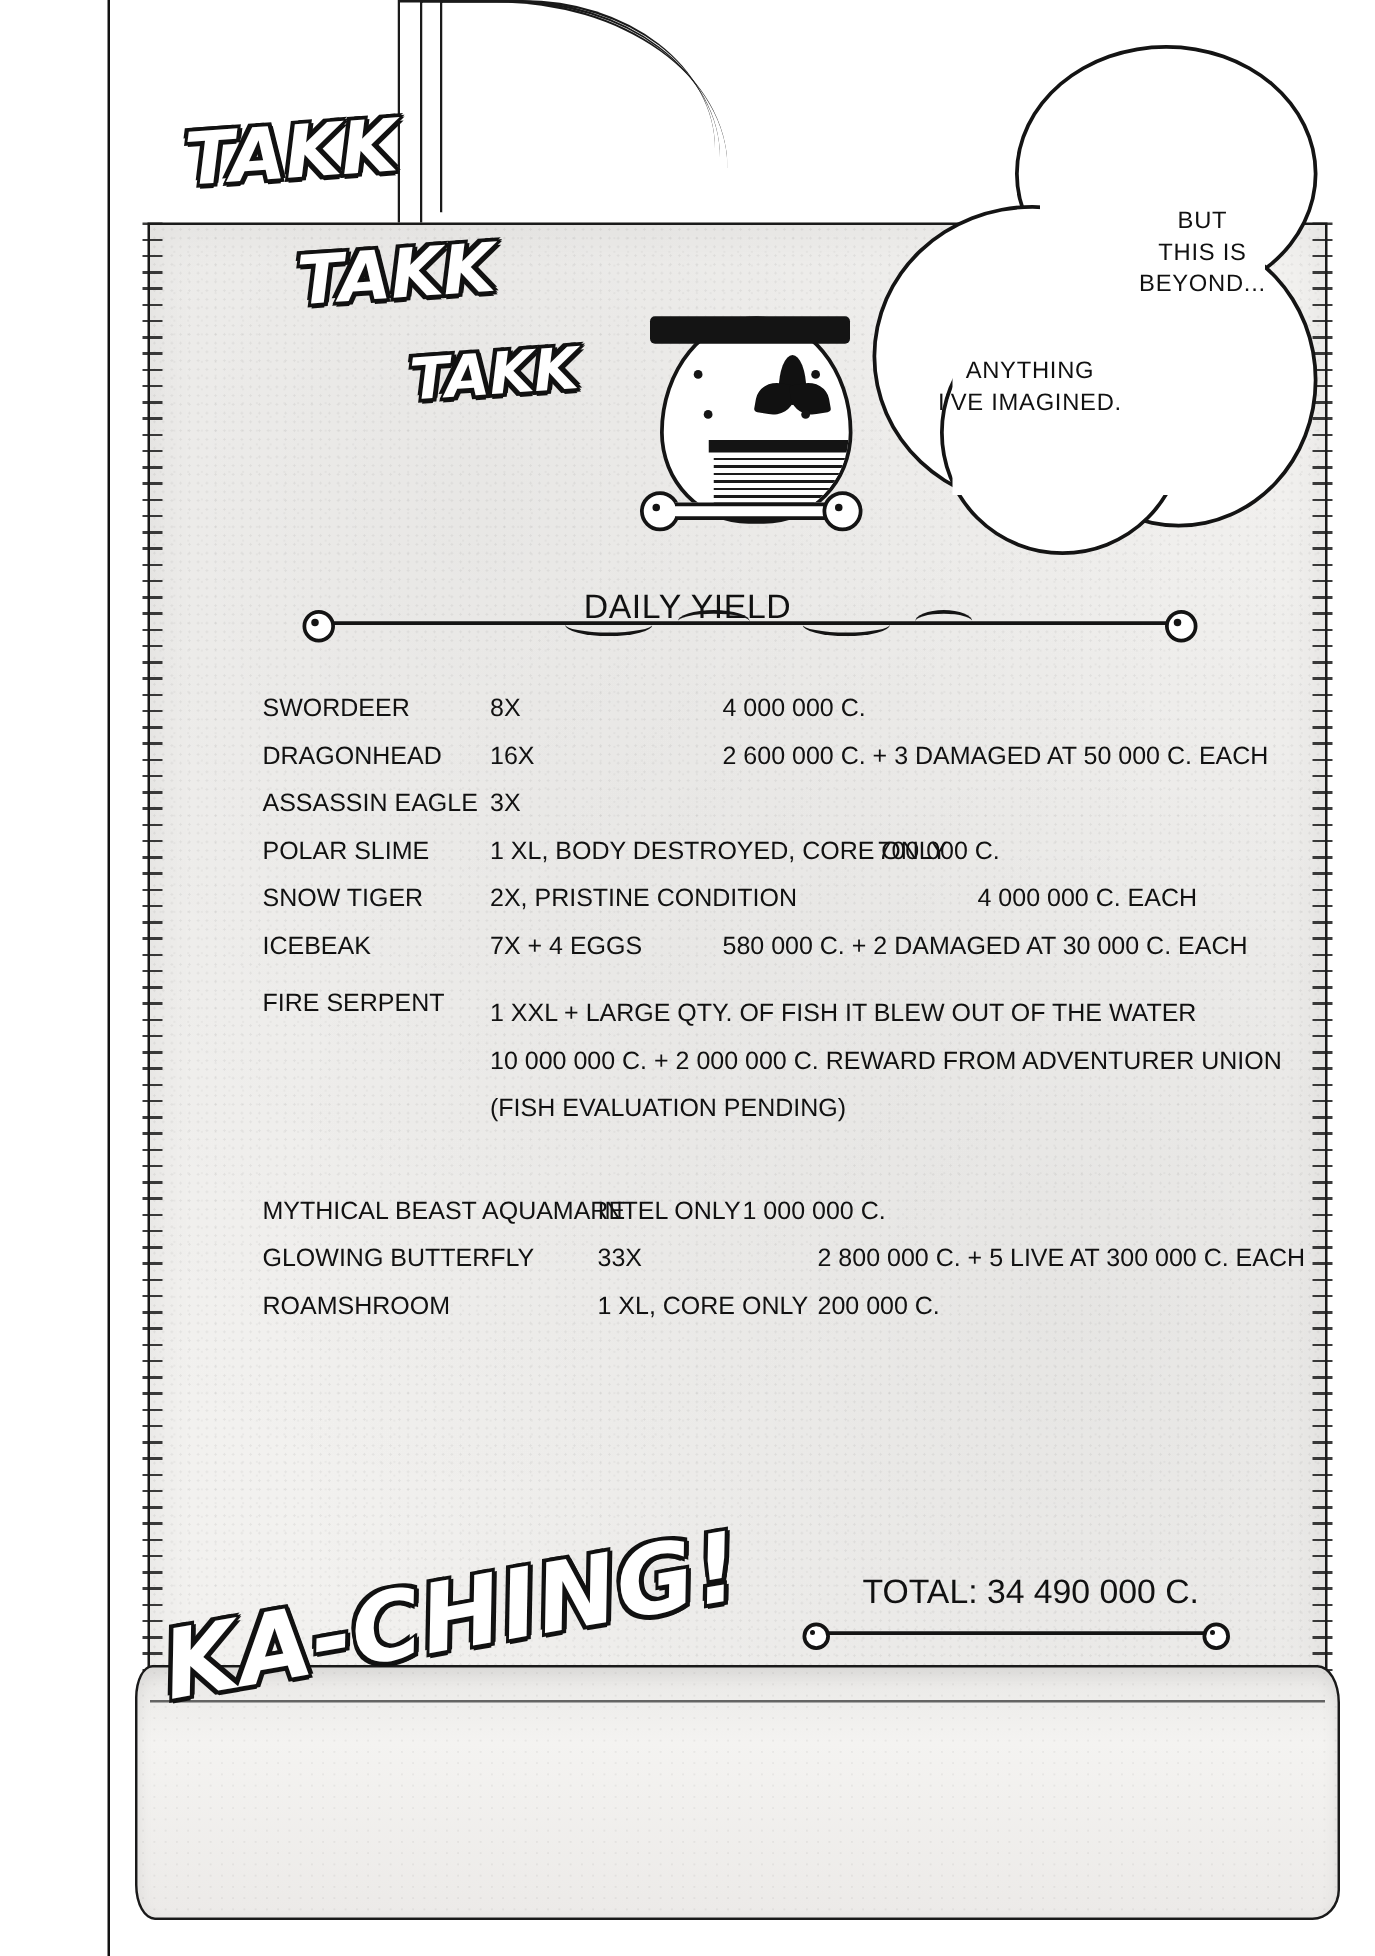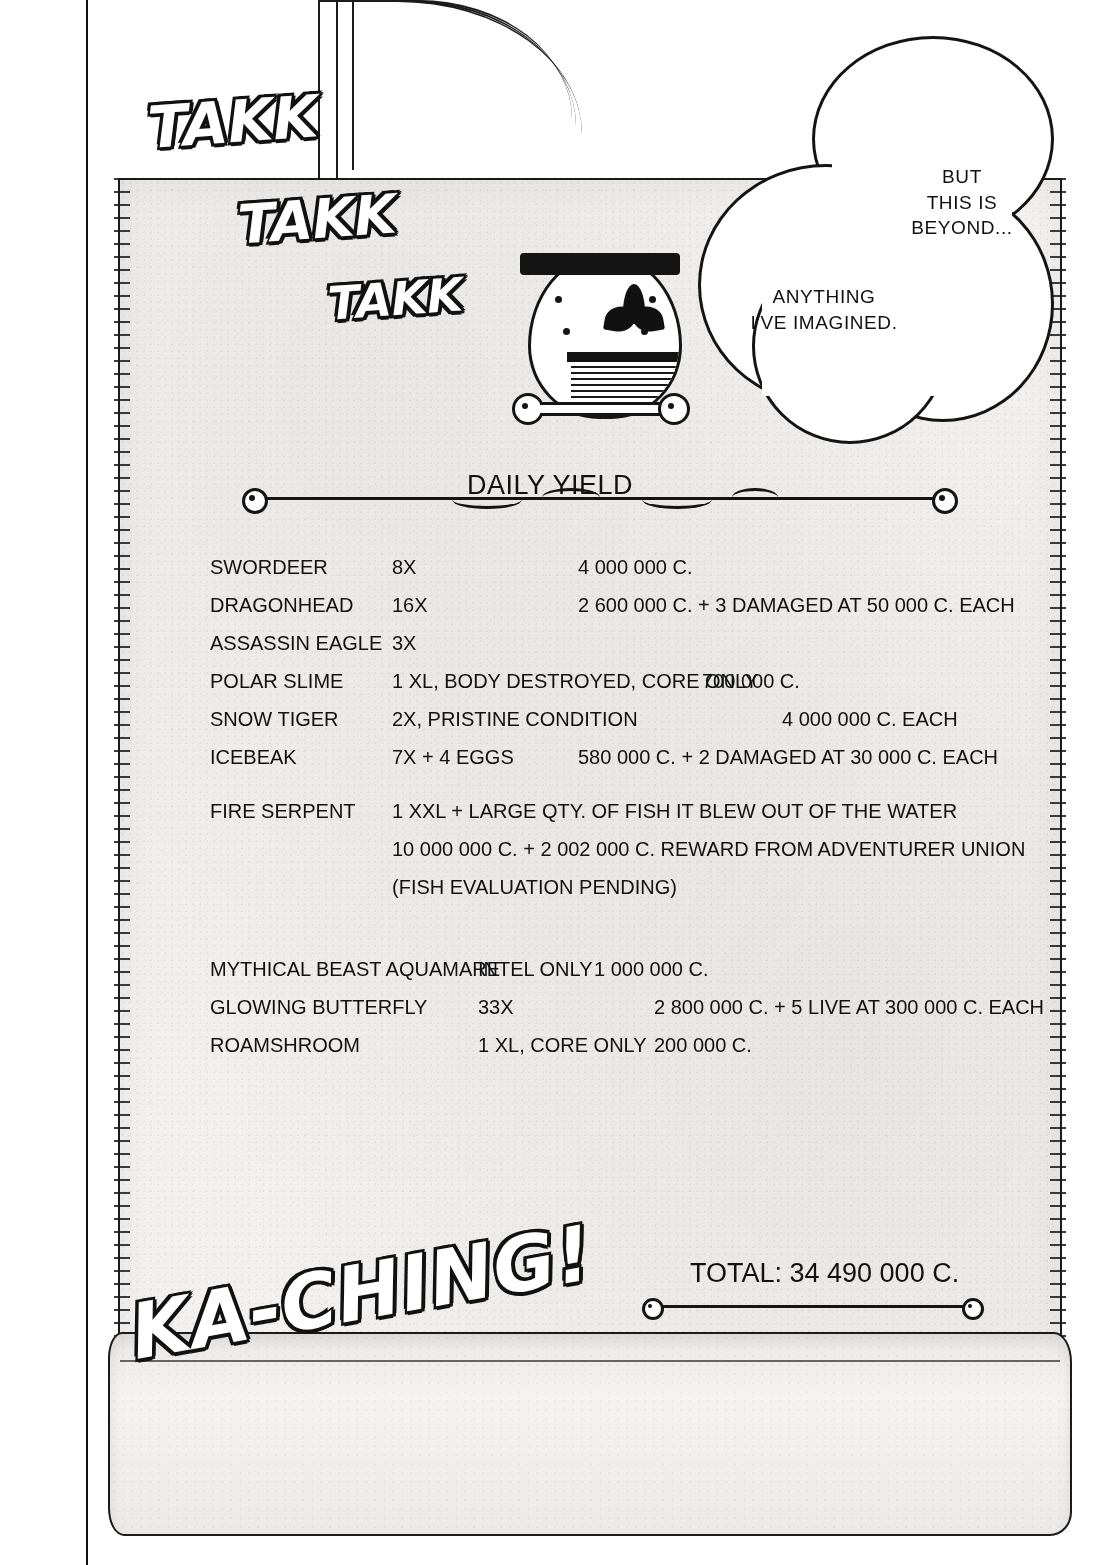--- a/index.html
+++ b/index.html
@@ -253,21 +253,21 @@
   .ledger {
     position: absolute;
     left: 210px;
     top: 556px;
     width: 830px;
     color: #111;
     font-size: 20px;
   }
   .row {
     display: flex;
-    align-items: flex-end;
+    align-items: center;
     margin-bottom: 15px;
     white-space: nowrap;
   }
   .c-name  { width: 182px; flex: none; }
   .c-qty   { width: 186px; flex: none; }
   .c-val   { flex: 1 1 auto; }
   .row.wide .c-qty { width: auto; }
   .sub {
     margin-left: 182px;
     margin-bottom: 15px;
@@ -463,21 +463,21 @@
   <div class="row">
     <div class="c-name">ICEBEAK</div>
     <div class="c-qty">7X + 4 EGGS</div>
     <div class="c-val">580 000 C. + 2 DAMAGED AT 30 000 C. EACH</div>
   </div>
 
   <div class="row wide">
     <div class="c-name">FIRE SERPENT</div>
     <div class="c-qty" style="width:auto;margin-top:16px;">1 XXL + LARGE QTY. OF FISH IT BLEW OUT OF THE WATER</div>
   </div>
-  <div class="sub">10 000 000 C. + 2 002 000 C. REWARD FROM ADVENTURER UNION</div>
+  <div class="sub">10 000 000 C. + 2 000 000 C. REWARD FROM ADVENTURER UNION</div>
   <div class="sub">(FISH EVALUATION PENDING)</div>
 
   <div class="gap"></div>
 
   <div class="row2">
     <div class="r2-name">MYTHICAL BEAST AQUAMARE</div>
     <div class="r2-qty" style="width:116px;">INTEL ONLY</div>
     <div class="r2-val">1 000 000 C.</div>
   </div>
 

